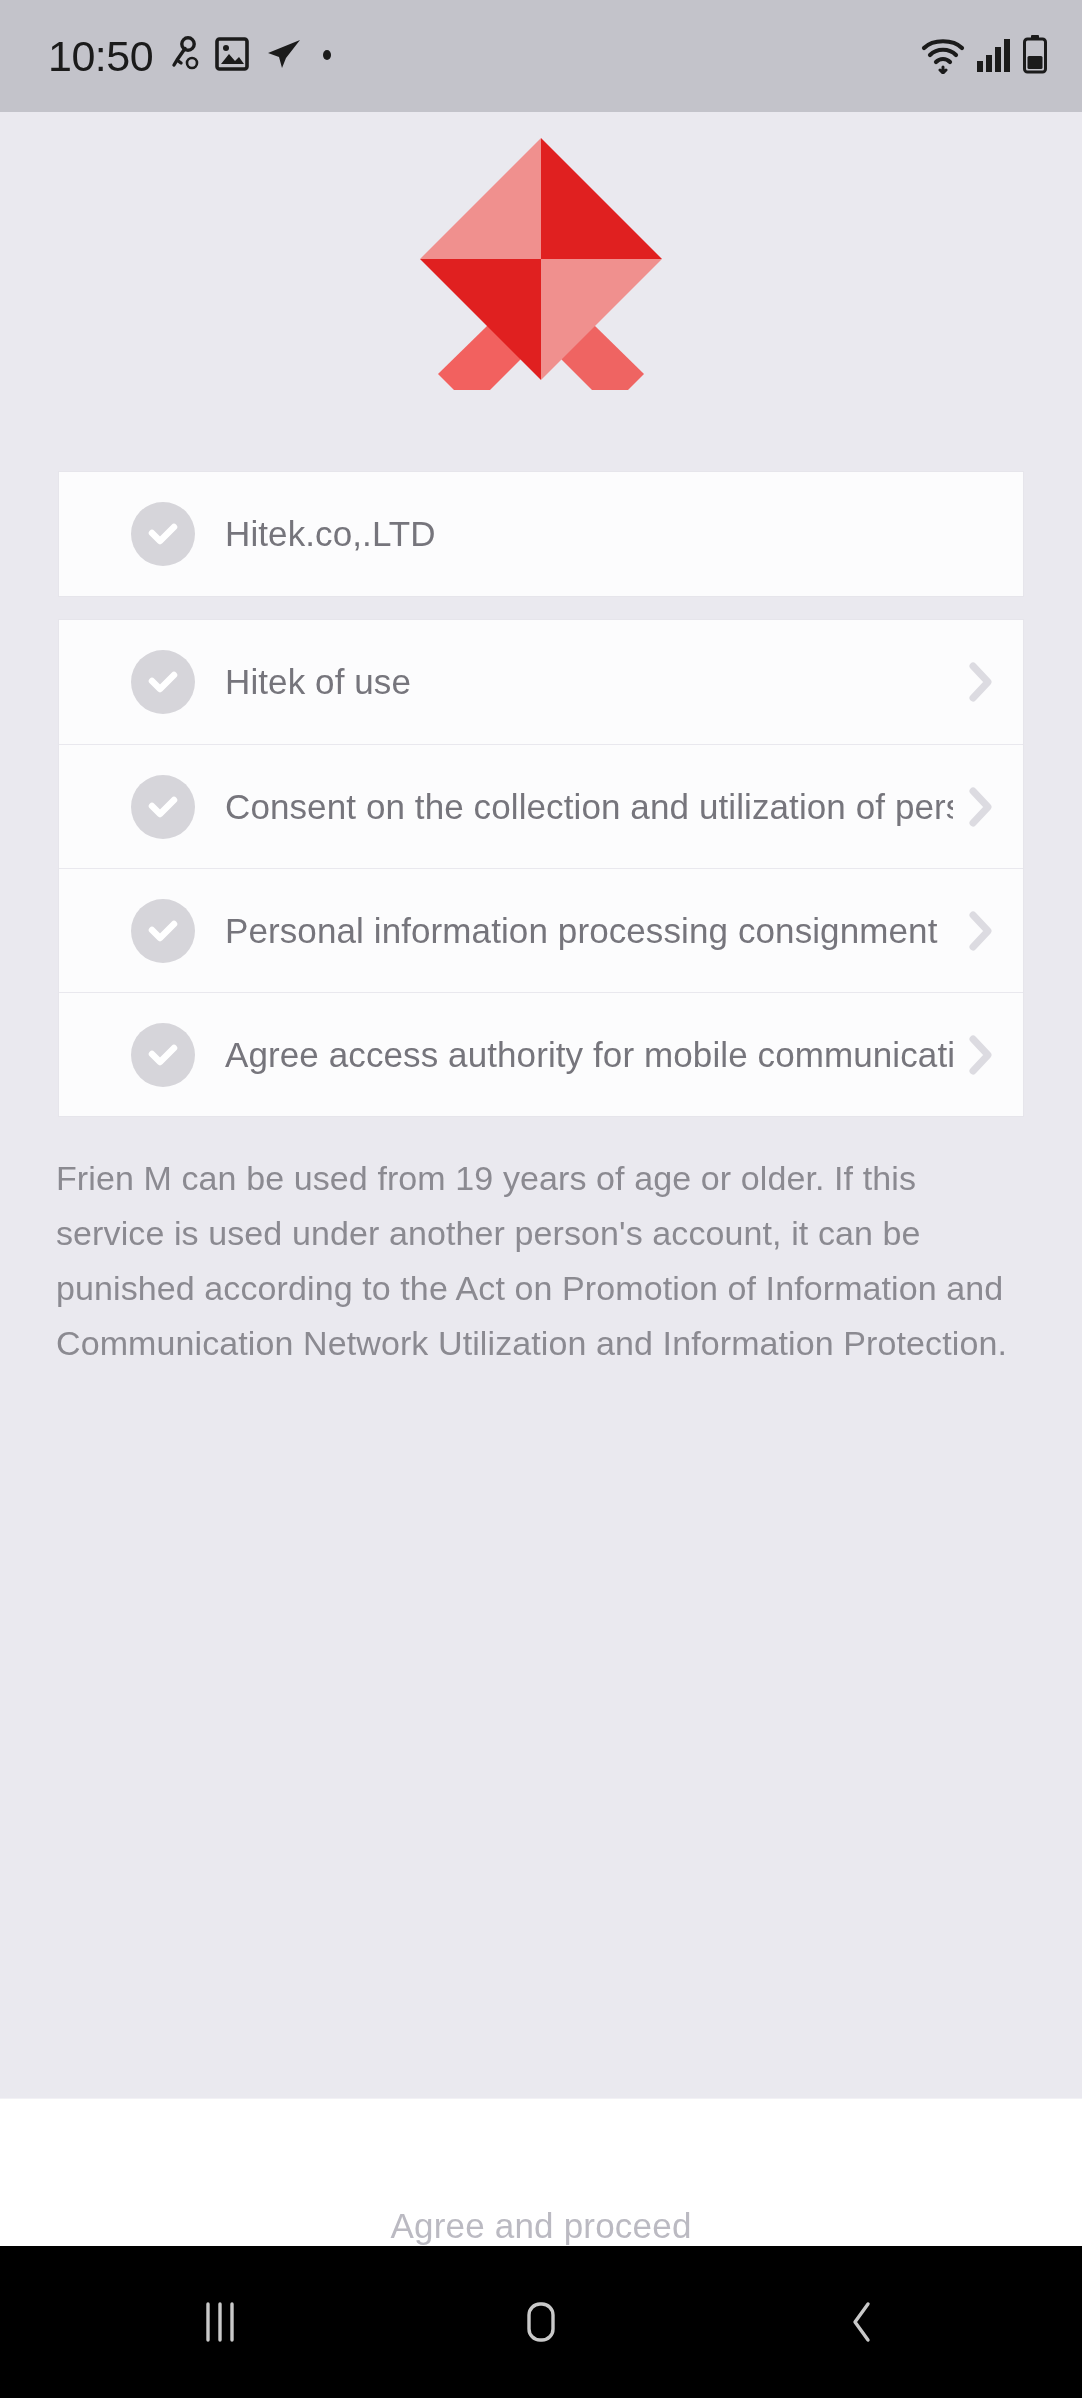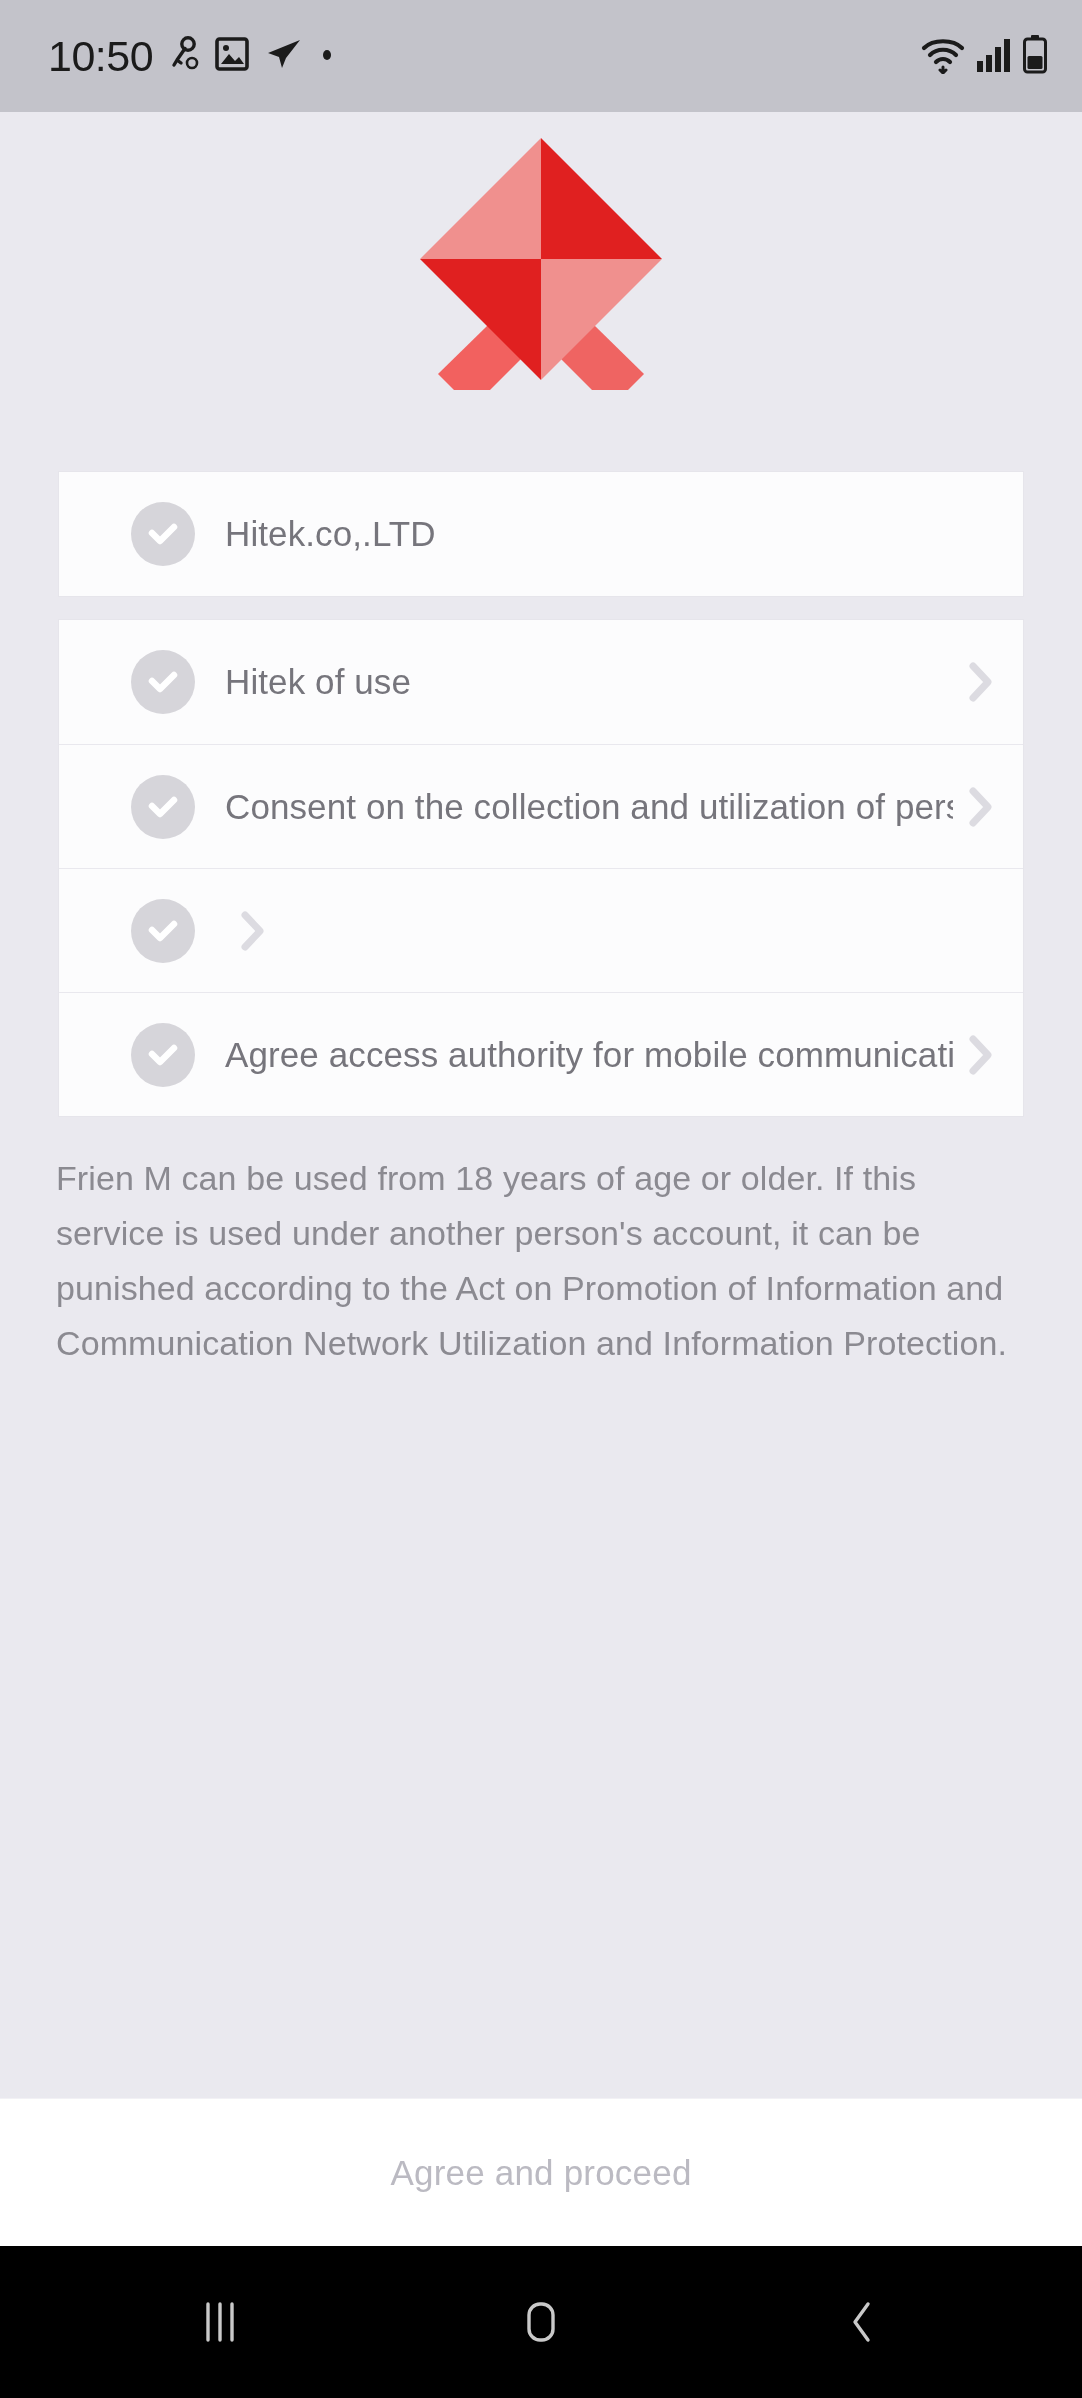--- a/index.html
+++ b/index.html
@@ -125,21 +125,21 @@
     color: #8b8a91;
     letter-spacing: 0.1px;
   }
 
   
   .bottom-bar {
     flex: 0 0 auto;
     height: 148px;
     background: #ffffff;
     display: flex;
-    align-items: center;
+    align-items: flex-end;
     justify-content: center;
     border-top: 1px solid #f2f1f5;
   }
   .proceed-btn {
     background: transparent;
     border: none;
     font-family: "Liberation Sans", sans-serif;
     font-size: 35px;
     color: #bbbac2;
     letter-spacing: 0.2px;
@@ -294,20 +294,21 @@
           </svg>
         </span>
       </div>
 
       <div class="row">
         <span class="check-icon">
           <svg width="40" height="40" viewBox="0 0 40 40">
             <path d="M9 19 L17 27 L31 13" stroke="#ffffff" stroke-width="6.5" fill="none" stroke-linecap="round" stroke-linejoin="round"></path>
           </svg>
         </span>
+        <span class="row-label">Personal information processing consignment</span>
         <span class="chev">
           <svg width="26" height="42" viewBox="0 0 26 42">
             <path d="M5 5 L20 21 L5 37" stroke="#dcdbe1" stroke-width="7" fill="none" stroke-linecap="round" stroke-linejoin="round"></path>
           </svg>
         </span>
       </div>
 
       <div class="row">
         <span class="check-icon">
           <svg width="40" height="40" viewBox="0 0 40 40">
@@ -317,21 +318,21 @@
         <span class="row-label">Agree access authority for mobile communicati...</span>
         <span class="chev">
           <svg width="26" height="42" viewBox="0 0 26 42">
             <path d="M5 5 L20 21 L5 37" stroke="#dcdbe1" stroke-width="7" fill="none" stroke-linecap="round" stroke-linejoin="round"></path>
           </svg>
         </span>
       </div>
 
     </div>
 
-    <p class="notice">Frien M can be used from 18 years of age or older. If this service is used under another person's account, it can be punished according to the Act on Promotion of Information and Communication Network Utilization and Information Protection.</p>
+    <p class="notice">Frien M can be used from 19 years of age or older. If this service is used under another person's account, it can be punished according to the Act on Promotion of Information and Communication Network Utilization and Information Protection.</p>
 
   </div>
 
   <div class="bottom-bar">
     <button class="proceed-btn">Agree and proceed</button>
   </div>
 
   <div class="nav-bar">
     <div class="nav-btn">
       <span>

